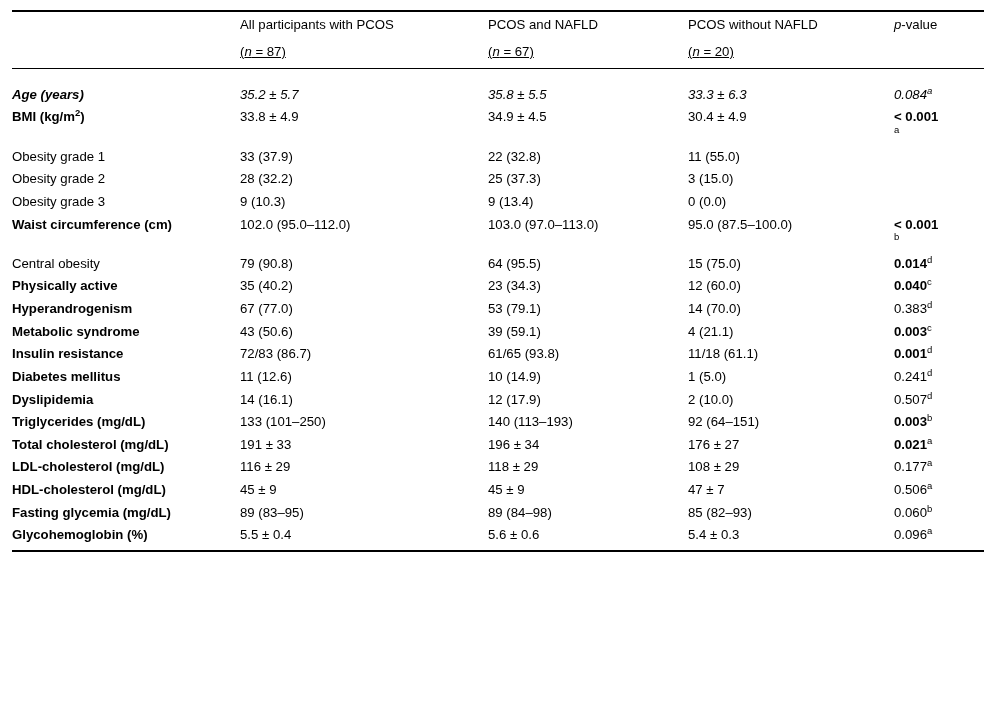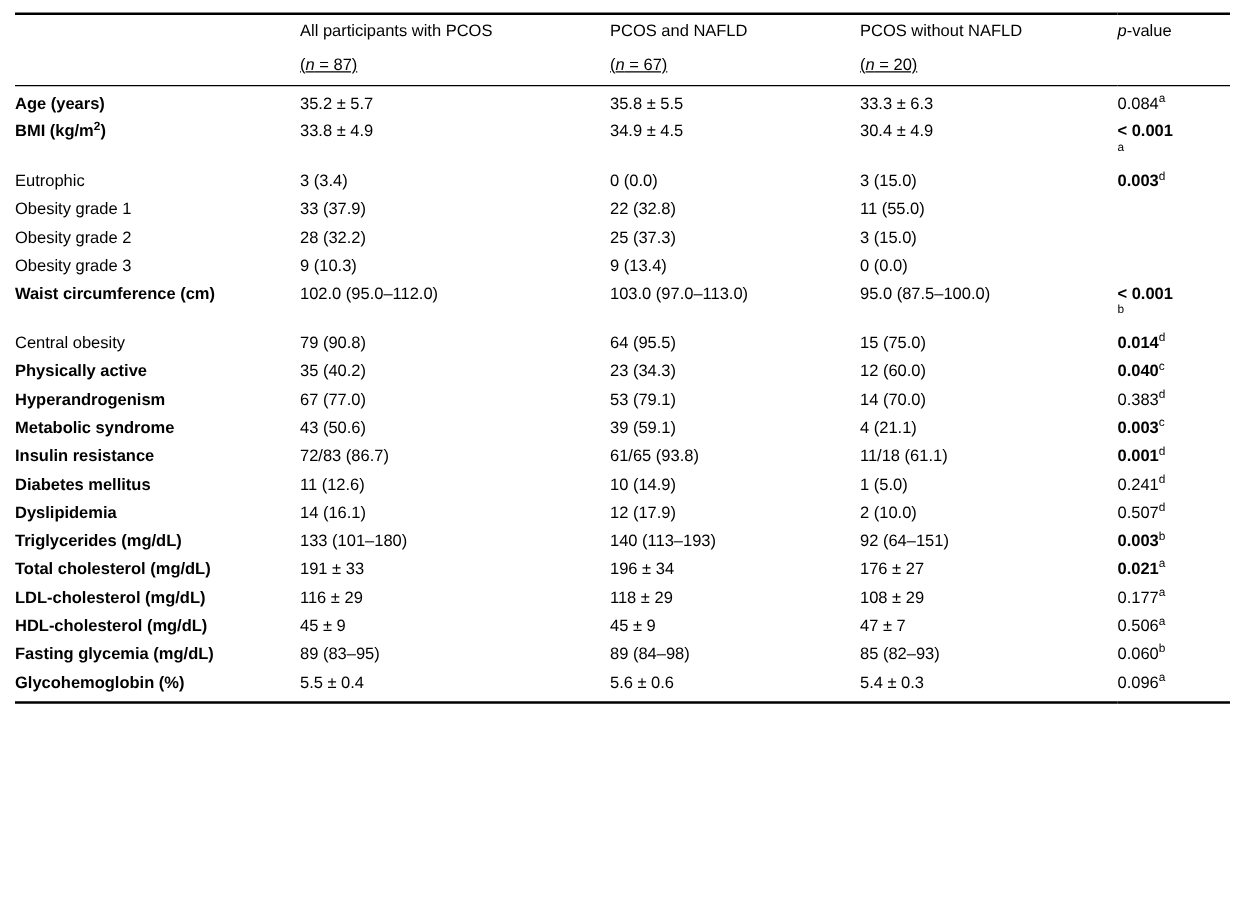--- a/index.html
+++ b/index.html
@@ -49,21 +49,22 @@
     border-bottom: 1.3px solid #000;
     padding-bottom: 7px;
     text-decoration: underline;
   }
   table.stats tbody td {
     vertical-align: top;
     padding: 3.0px 8px 3.0px 0;
     line-height: 1.26;
   }
   table.stats tbody tr.first-body td {
-    padding-top: 6px;
+    padding-top: 18px;
+    font-style: italic;
   }
   table.stats tbody tr.last-body td {
     border-bottom: 2.2px solid #000;
     padding-bottom: 6px;
   }
   td.label, th.label { padding-left: 0; }
   .b { font-weight: bold; }
   .it { font-style: italic; }
   sup {
     font-size: 0.72em;
@@ -111,27 +112,20 @@
           <td class="pval"><span>0.084</span><sup>a</sup></td>
         </tr>
         <tr>
           <td class="label"><span class="b">BMI (kg/m<sup>2</sup>)</span></td>
           <td>33.8 ± 4.9</td>
           <td>34.9 ± 4.5</td>
           <td>30.4 ± 4.9</td>
           <td class="pval"><span class="b pv-narrow">&lt; 0.001</span><sup>a</sup></td>
         </tr>
         <tr>
-          <td class="label"><span>Eutrophic</span></td>
-          <td>3 (3.4)</td>
-          <td>0 (0.0)</td>
-          <td>3 (15.0)</td>
-          <td class="pval"><span class="b">0.003</span><sup>d</sup></td>
-        </tr>
-        <tr>
           <td class="label"><span>Obesity grade 1</span></td>
           <td>33 (37.9)</td>
           <td>22 (32.8)</td>
           <td>11 (55.0)</td>
           <td class="pval"></td>
         </tr>
         <tr>
           <td class="label"><span>Obesity grade 2</span></td>
           <td>28 (32.2)</td>
           <td>25 (37.3)</td>
@@ -198,21 +192,21 @@
         </tr>
         <tr>
           <td class="label"><span class="b">Dyslipidemia</span></td>
           <td>14 (16.1)</td>
           <td>12 (17.9)</td>
           <td>2 (10.0)</td>
           <td class="pval"><span>0.507</span><sup>d</sup></td>
         </tr>
         <tr>
           <td class="label"><span class="b">Triglycerides (mg/dL)</span></td>
-          <td>133 (101–180)</td>
+          <td>133 (101–250)</td>
           <td>140 (113–193)</td>
           <td>92 (64–151)</td>
           <td class="pval"><span class="b">0.003</span><sup>b</sup></td>
         </tr>
         <tr>
           <td class="label">
             <span class="b narrow-label">Total cholesterol (mg/dL)</span>
           </td>
           <td>191 ± 33</td>
           <td>196 ± 34</td>

